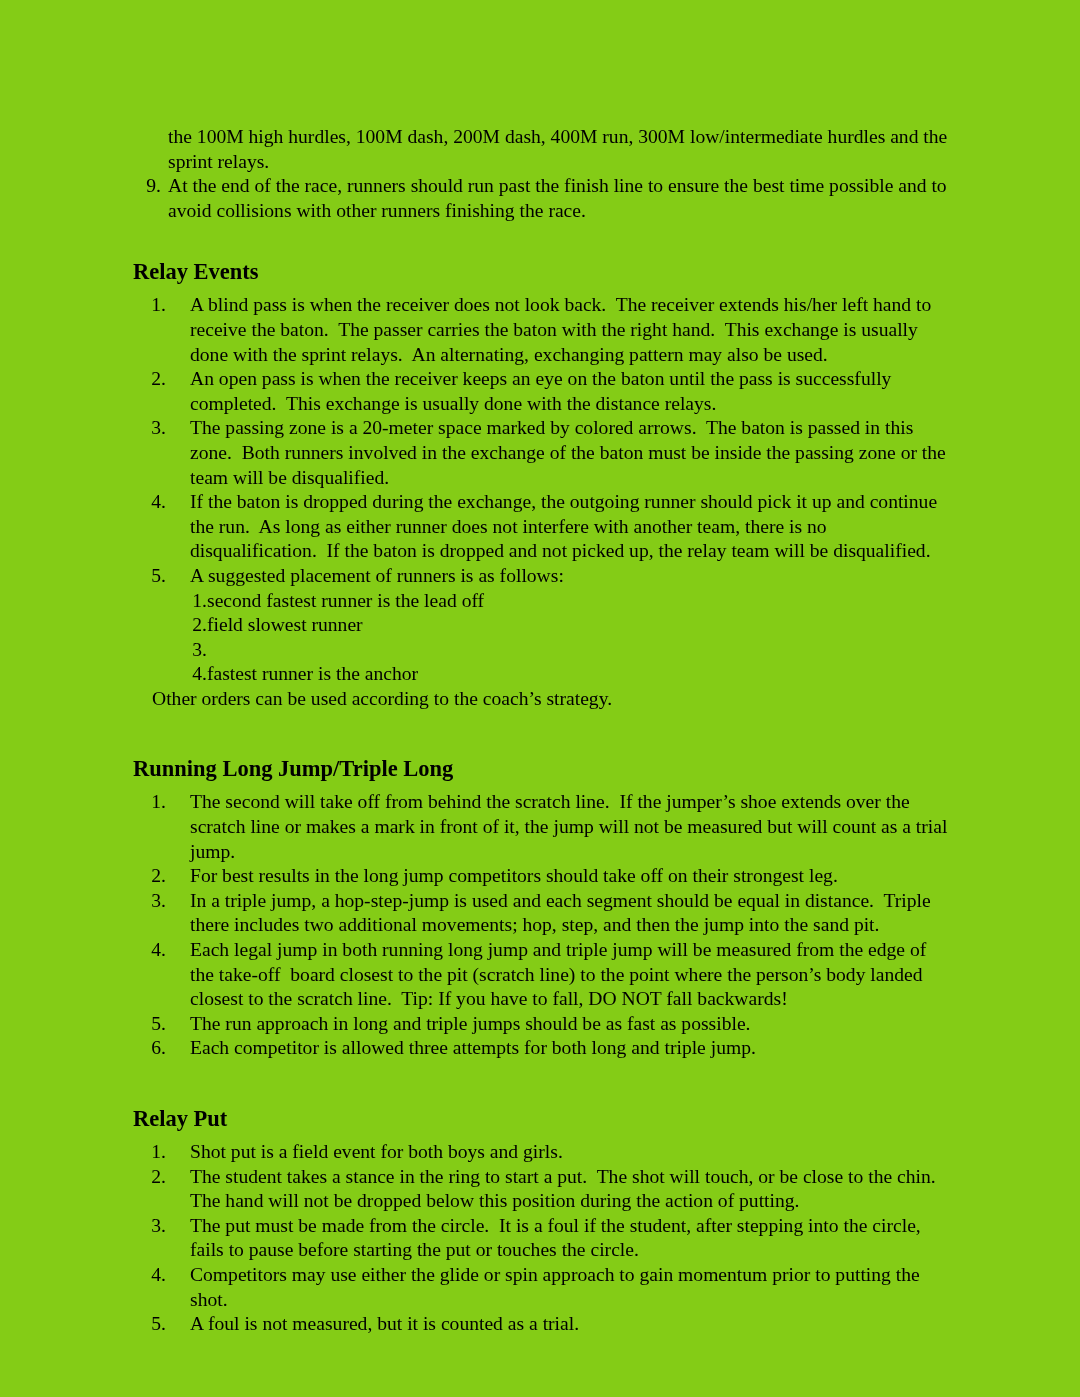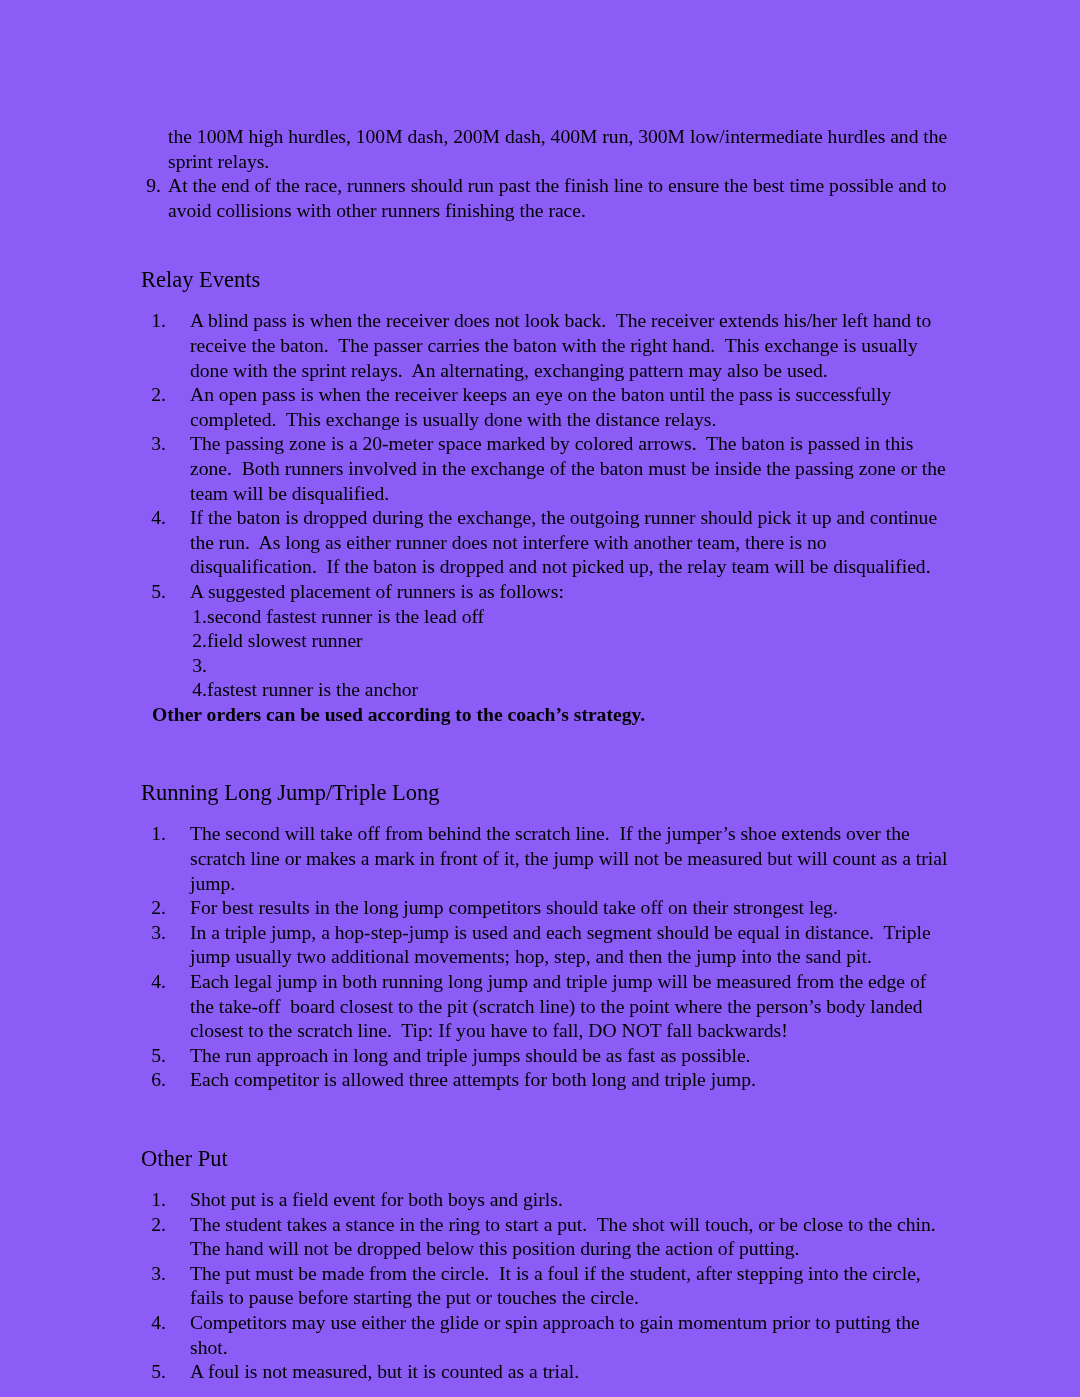--- a/index.html
+++ b/index.html
@@ -11,21 +11,21 @@
     width: 1080px;
     height: 1397px;
     font-family: "Liberation Serif", "DejaVu Serif", serif;
     color: #000000;
     -webkit-font-smoothing: antialiased;
   }
   .page {
     position: relative;
     width: 1080px;
     height: 1397px;
-    background: #8b5cf6;
+    background: #84cc16;
     box-sizing: border-box;
     padding: 12px;
     overflow: hidden;
   }
   .doc-body {
     position: absolute;
     left: 125px;
     top: 125px;
     width: 830px;
   }
@@ -63,27 +63,27 @@
   .list-main .li .marker { width: 24px; margin-left: 17px; }
   .list-main .li .txt { margin-left: 24px; }
 
   
   .list-sub .li .marker { width: 24px; margin-left: 58px; }
   .list-sub .li .txt { }
 
   h2.section-heading {
     font-size: 22.5px;
     line-height: 27px;
+    font-weight: bold;
+    margin: 8px;
+    padding: 0;
+  }
+
+  .note-bold {
     font-weight: normal;
-    margin: 16px;
-    padding: 0;
-  }
-
-  .note-bold {
-    font-weight: bold;
     font-size: 19.6px;
     line-height: 24.6px;
     margin-left: 27px;
   }
 
   .gap-sm  { height: 9px; }
   .gap-lg  { height: 27px; }
 </style>
 </head>
 <body>
@@ -156,40 +156,40 @@
       <div class="li">
         <span class="marker">1.</span>
         <span class="txt">The second will take off from behind the scratch line.  If the jumper’s shoe extends over the scratch line or makes a mark in front of it, the jump will not be measured but will count as a trial jump.</span>
       </div>
       <div class="li">
         <span class="marker">2.</span>
         <span class="txt">For best results in the long jump competitors should take off on their strongest leg.</span>
       </div>
       <div class="li">
         <span class="marker">3.</span>
-        <span class="txt">In a triple jump, a hop-step-jump is used and each segment should be equal in distance.  Triple jump usually two additional movements; hop, step, and then the jump into the sand pit.</span>
+        <span class="txt">In a triple jump, a hop-step-jump is used and each segment should be equal in distance.  Triple there includes two additional movements; hop, step, and then the jump into the sand pit.</span>
       </div>
       <div class="li">
         <span class="marker">4.</span>
         <span class="txt">Each legal jump in both running long jump and triple jump will be measured from the edge of the take-off  board closest to the pit (scratch line) to the point where the person’s body landed closest to the scratch line.  Tip: If you have to fall, DO NOT fall backwards!</span>
       </div>
       <div class="li">
         <span class="marker">5.</span>
         <span class="txt">The run approach in long and triple jumps should be as fast as possible.</span>
       </div>
       <div class="li">
         <span class="marker">6.</span>
         <span class="txt">Each competitor is allowed three attempts for both long and triple jump.</span>
       </div>
     </div>
 
     <div class="gap-lg"></div>
     <div class="gap-sm"></div>
 
-    <h2 class="section-heading">Other Put</h2>
+    <h2 class="section-heading">Relay Put</h2>
 
     <div class="list-main">
       <div class="li">
         <span class="marker">1.</span>
         <span class="txt">Shot put is a field event for both boys and girls.</span>
       </div>
       <div class="li">
         <span class="marker">2.</span>
         <span class="txt">The student takes a stance in the ring to start a put.  The shot will touch, or be close to the chin. The hand will not be dropped below this position during the action of putting.</span>
       </div>

